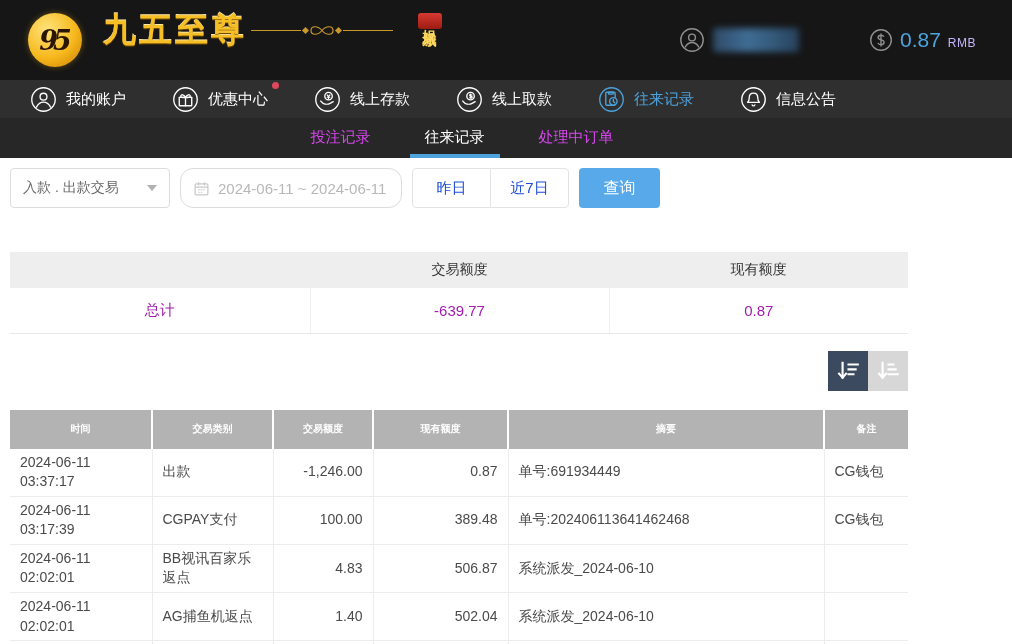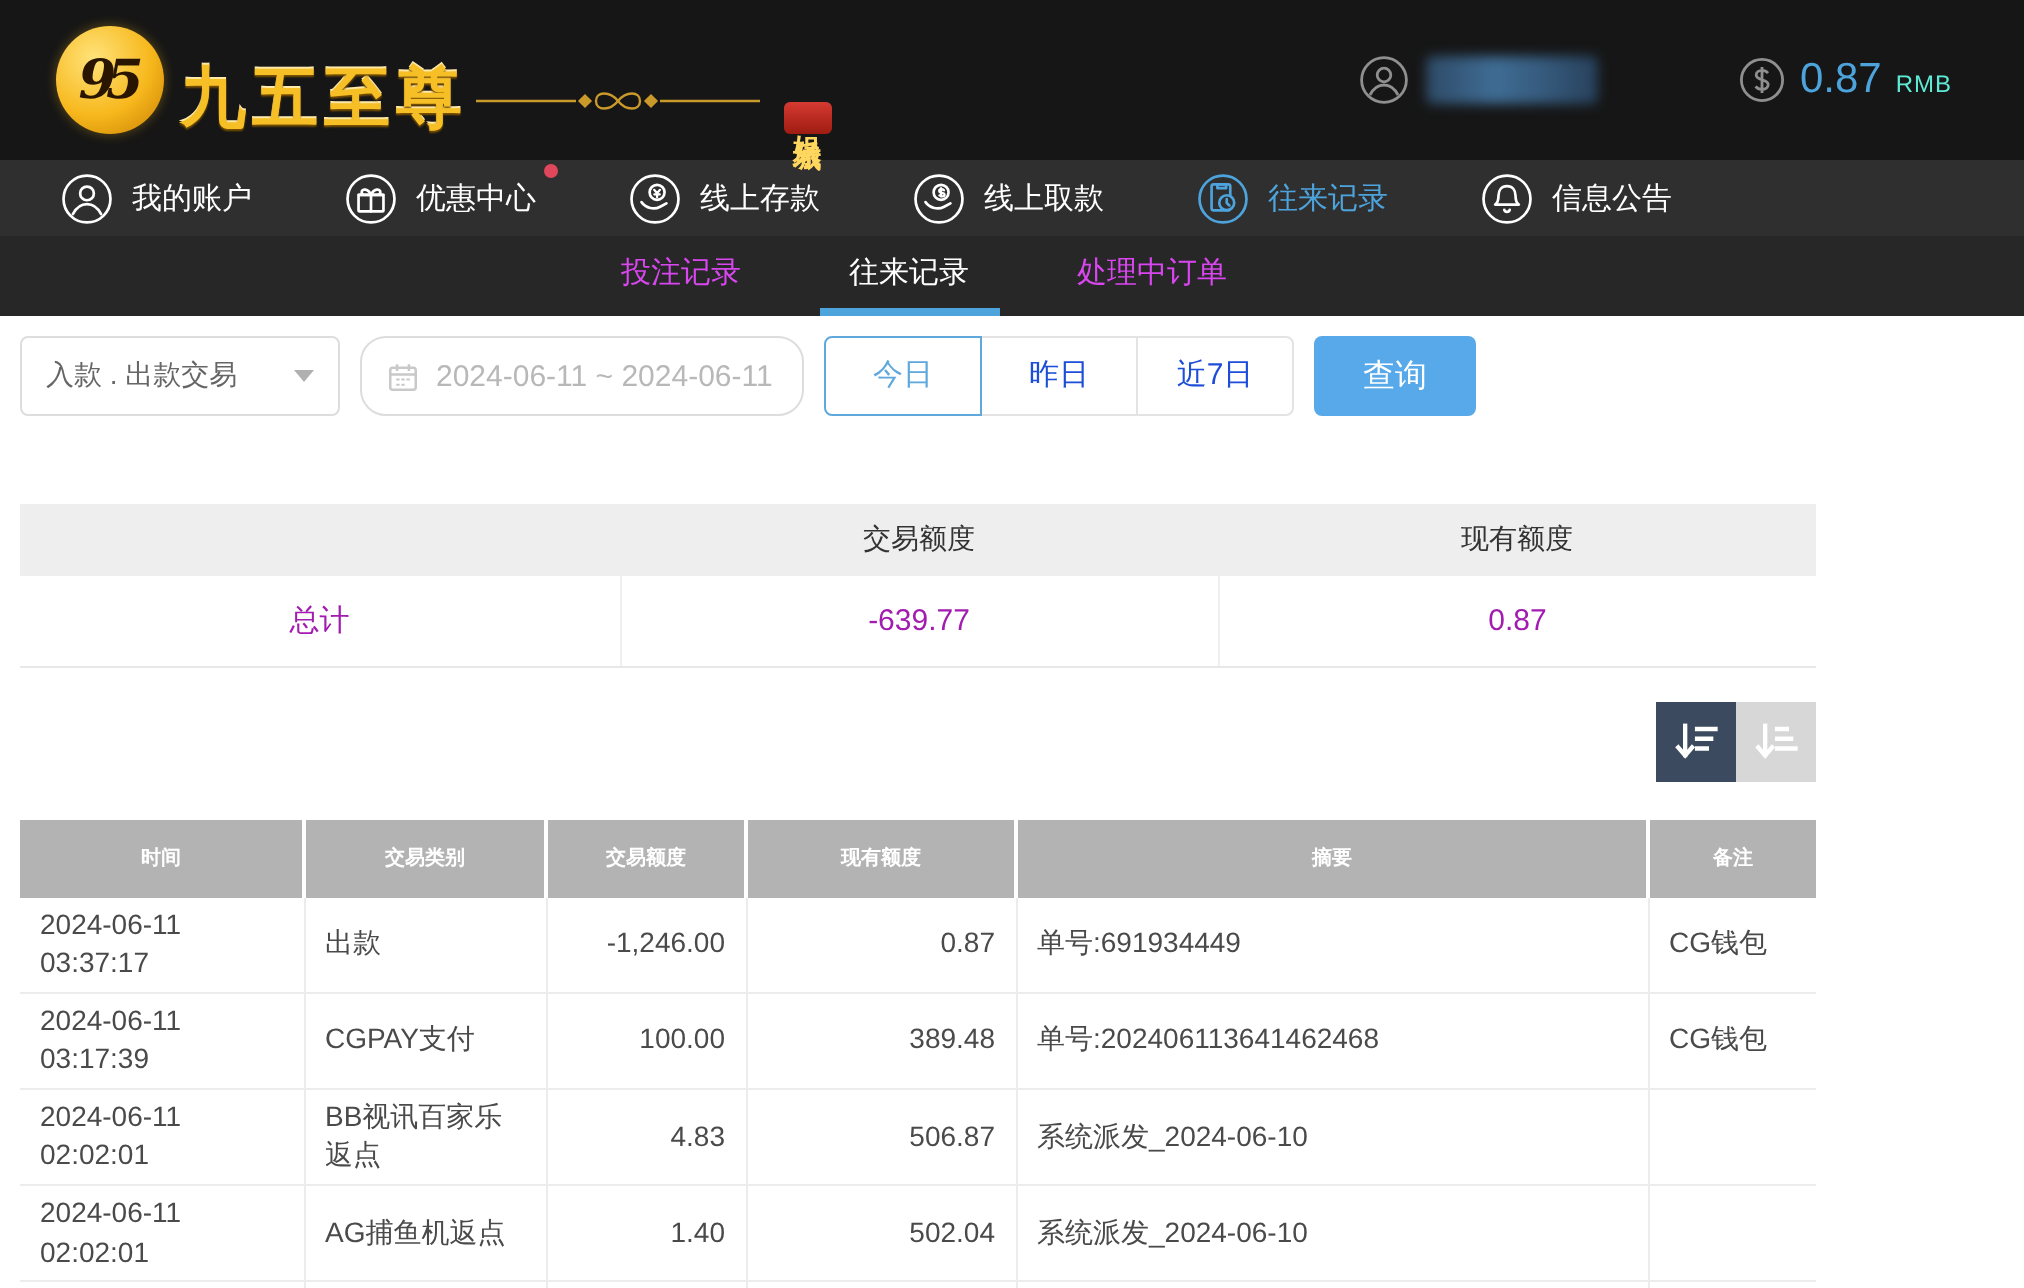--- a/index.html
+++ b/index.html
@@ -2,21 +2,21 @@
 <html><head>
 <meta charset="utf-8">
 <style>
   * { margin:0; padding:0; box-sizing:border-box; }
   html,body { width:1012px; height:644px; overflow:hidden; background:#fff;
     font-family:"Liberation Sans","DejaVu Sans",sans-serif; }
 
   
   .topbar { height:80px; background:#161616; display:flex; align-items:center;
     justify-content:space-between; padding:0 36px 0 28px; }
-  .logo { display:flex; align-items:flex-end; gap:8px; cursor:pointer; }
+  .logo { display:flex; align-items:flex-start; gap:21px; cursor:pointer; }
   .emblem { width:54px; height:54px; border-radius:50%;
     background:radial-gradient(circle at 35% 30%, #ffe37a, #f7b81d 55%, #c87d00 100%);
     display:flex; align-items:center; justify-content:center;
     font-family:"DejaVu Serif","Liberation Serif",serif; font-style:italic; font-weight:bold;
     font-size:27px; color:#2a1600; letter-spacing:-5px; padding-right:4px;
     box-shadow:0 0 6px rgba(247,184,29,.35); }
   .brand-wrap { display:flex; flex-direction:row; align-items:center; }
   .brand-text { font-size:33px; font-weight:bold; color:#f6bf26; letter-spacing:3px;
     text-shadow:0 1px 1px #7c5200, 0 -1px 0 #ffe9a8; line-height:1.05; }
   .flourish { margin-top:1px; }
@@ -24,21 +24,21 @@
     background:linear-gradient(180deg,#d63a31,#9e1c12); color:#ffd75e; font-size:14px;
     font-weight:bold; border-radius:3px; padding:5px 4px; line-height:1.15; letter-spacing:2px; }
   .header-right { display:flex; align-items:center; gap:70px; }
   .user-box { display:flex; align-items:center; gap:8px; cursor:pointer; }
   .blur-name { width:86px; height:24px; border-radius:3px;
     background:linear-gradient(90deg,#2e4a66,#3f6c94 40%,#35597b 70%,#27415c);
     filter:blur(3px); }
   .balance-box { display:flex; align-items:baseline; gap:7px; cursor:pointer; }
   .balance-box svg { align-self:center; }
   .amount { color:#4da3dc; font-size:21px; }
-  .currency { color:#5eead4; font-size:12px; letter-spacing:.5px; }
+  .currency { color:#c4b5fd; font-size:12px; letter-spacing:.5px; }
 
   
   .mainnav { height:38px; background:#2f2f2f; display:flex; align-items:center;
     padding-left:30px; }
   .nav-item { display:flex; align-items:center; gap:9px; margin-right:46px;
     color:#fff; font-size:15px; cursor:pointer; position:relative; }
   .nav-item.active { color:#4da3dc; }
   .nav-icon { display:flex; }
   .dot { position:absolute; top:-4px; right:-11px; width:7px; height:7px;
     border-radius:50%; background:#e0475c; }
@@ -230,21 +230,20 @@
     </div>
     <div class="date-input">
       <svg width="17" height="17" viewBox="0 0 20 20" fill="none" stroke="#c9c9c9" stroke-width="1.5">
         <rect x="2.5" y="4.5" width="15" height="13" rx="1.5"></rect>
         <path d="M2.5 8.5h15M6.5 2.5v4M13.5 2.5v4"></path>
         <path d="M6 11.5h2M9 11.5h2M12 11.5h2M6 14.5h2M9 14.5h2" stroke-width="1.2"></path>
       </svg>
       <span>2024-06-11 ~ 2024-06-11</span>
     </div>
     <div class="quick-group" id="quickgroup">
-        <button class="qbtn active">今日</button>
         <button class="qbtn">昨日</button>
         <button class="qbtn">近7日</button>
       </div>
     <button class="query-btn">查询</button>
   </div>
 
   <table class="summary-table">
     <colgroup>
         <col style="width:300px">
         <col style="width:299px">

